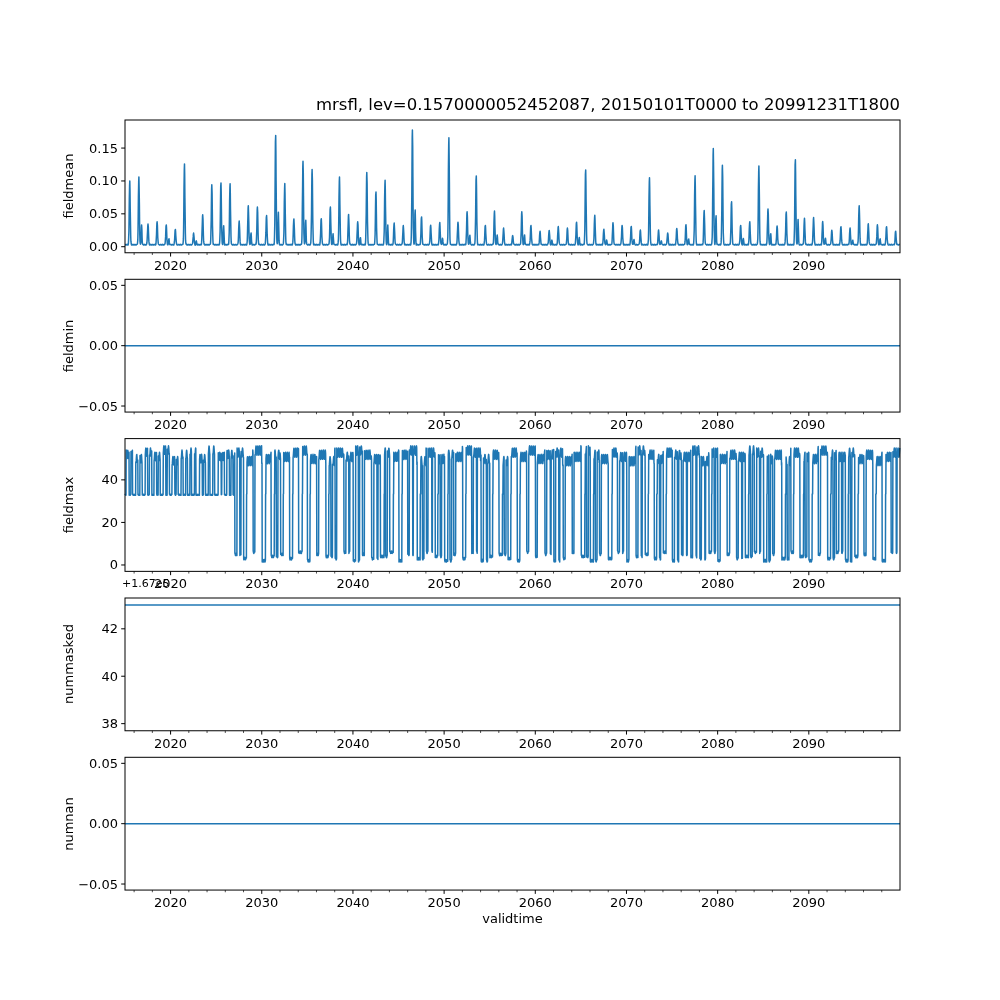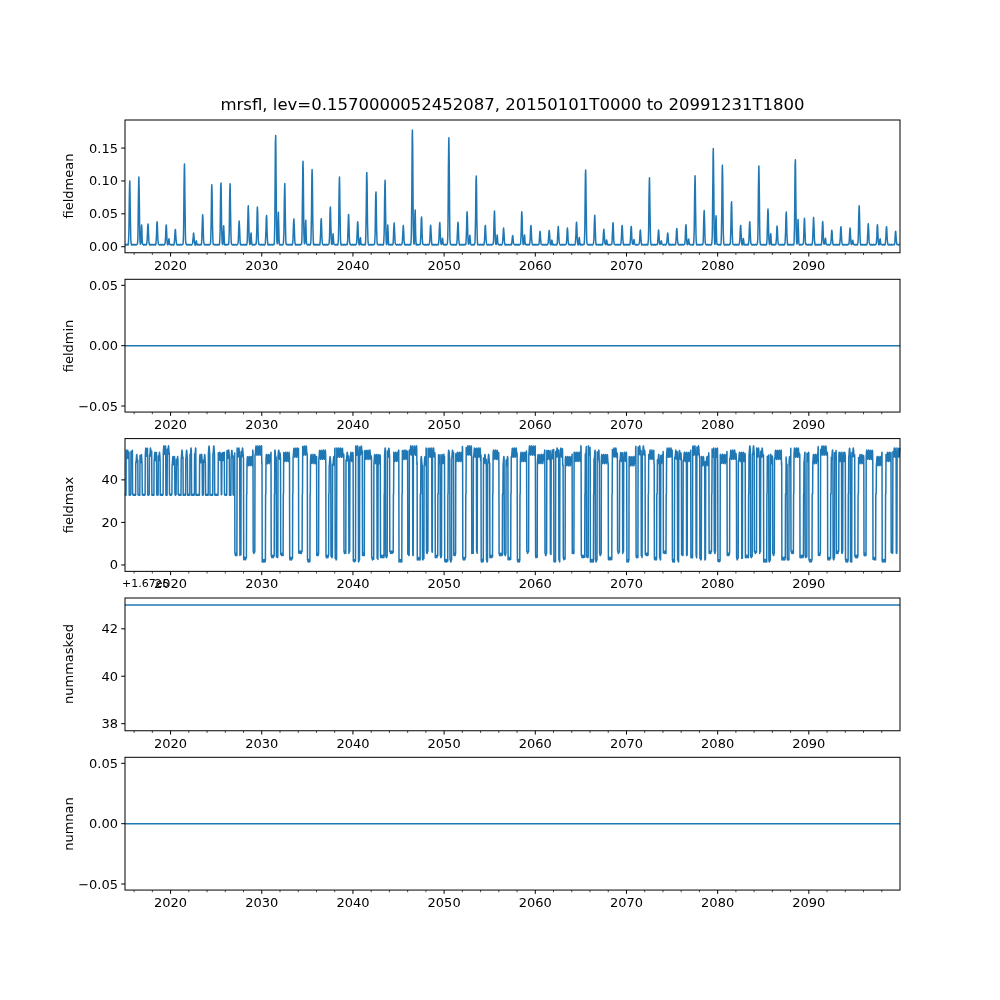--- a/index.html
+++ b/index.html
@@ -3,21 +3,21 @@
 <meta charset="utf-8">
 <style>
   html,body{margin:0;padding:0;background:#fff;}
   .fig{
     position:relative;width:1000px;height:1000px;background:#ffffff;
     font-family:"DejaVu Sans","Liberation Sans",sans-serif;color:#000;
     overflow:hidden;
   }
   .fig svg{position:absolute;left:0;top:0;}
   .title{
-    position:absolute;left:125px;width:775px;top:95px;text-align:center;
+    position:absolute;left:125px;width:775px;top:95px;text-align:right;
     font-size:16.5px;color:#000;white-space:nowrap;
   }
   .xlab{
     position:absolute;left:125px;width:775px;top:911px;text-align:center;
     font-size:13px;color:#000;
   }
   .ylab{
     position:absolute;left:68px;font-size:13px;color:#000;white-space:nowrap;
     transform:translate(-50%,-50%) rotate(-90deg);
   }
@@ -327,13 +327,14 @@
   <div class="title">mrsfl, lev=0.1570000052452087, 20150101T0000 to 20991231T1800</div>
 
   <div class="ylab" style="top:186.4px">fieldmean</div>
   <div class="ylab" style="top:345.7px">fieldmin</div>
   <div class="ylab" style="top:505.0px">fieldmax</div>
   <div class="ylab" style="top:664.4px">nummasked</div>
   <div class="ylab" style="top:823.7px">numnan</div>
 
   <div class="offtext">+1.67e5</div>
 
+  <div class="xlab">validtime</div>
 </div>
 
 </body></html>

